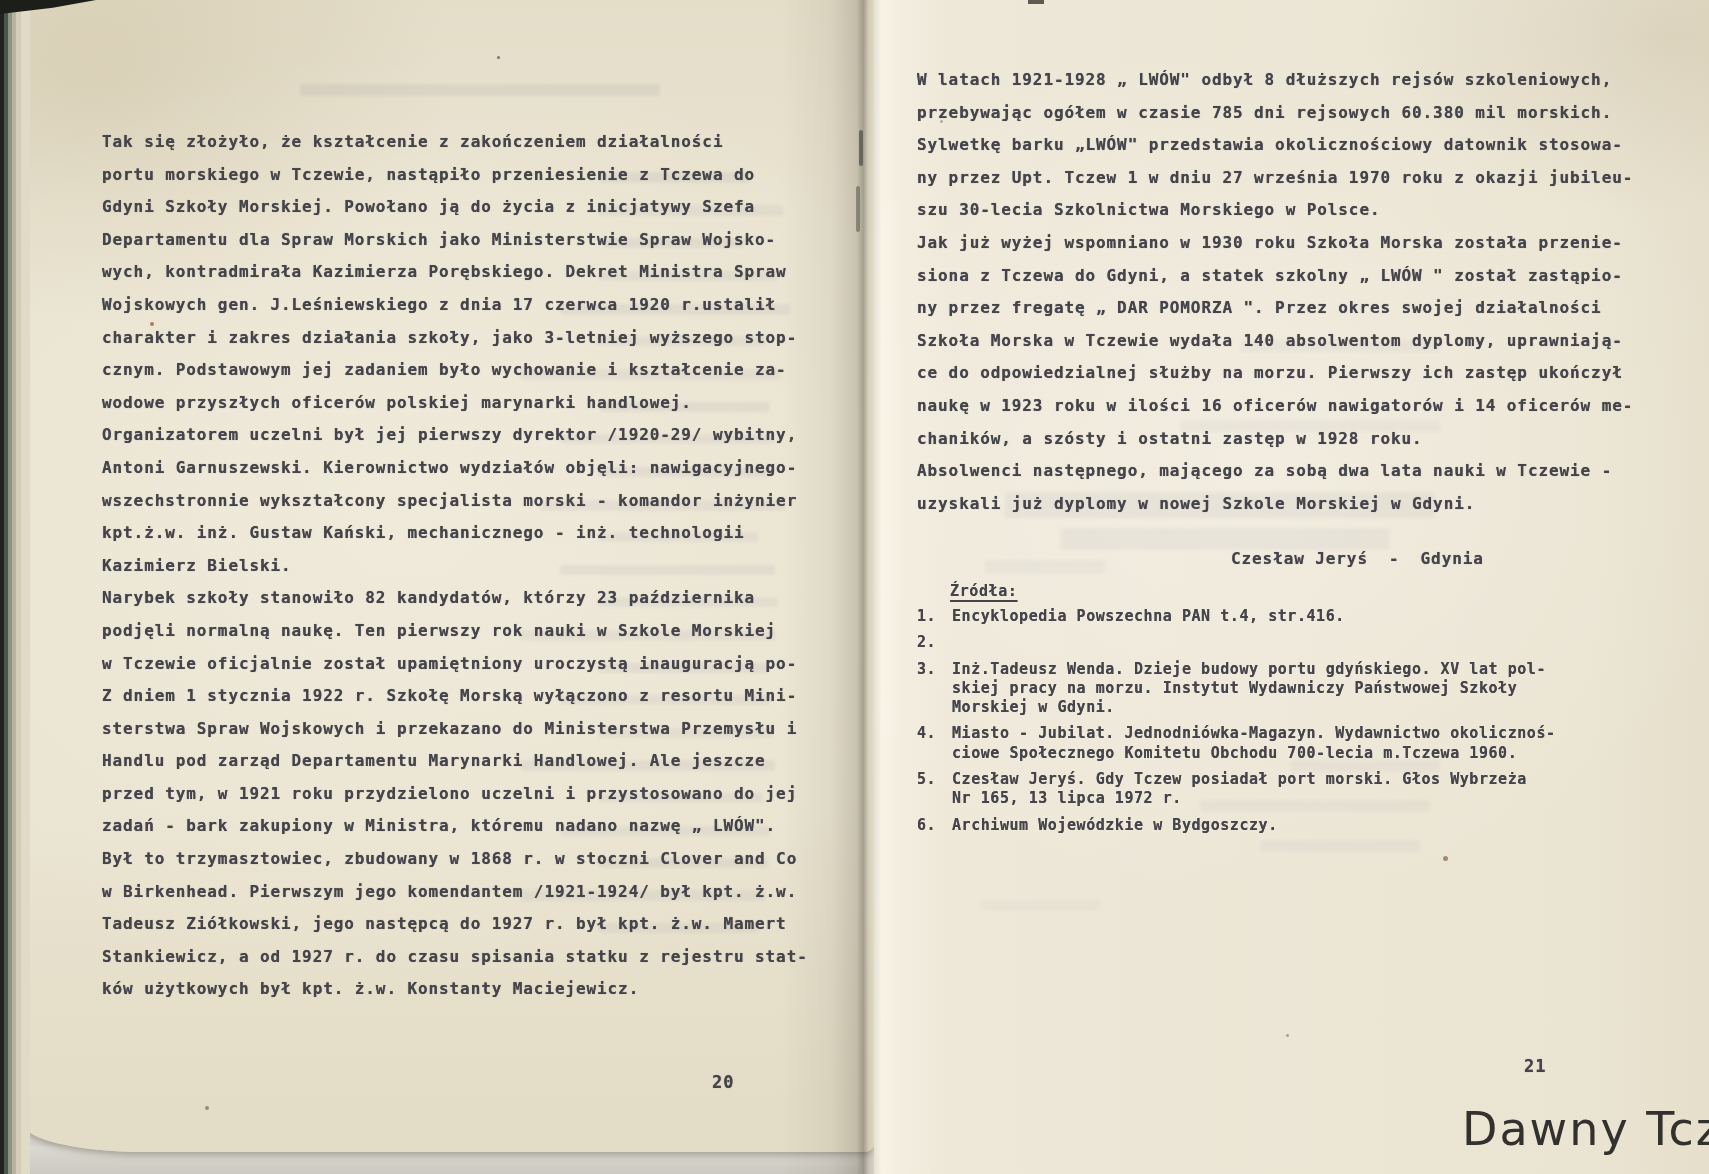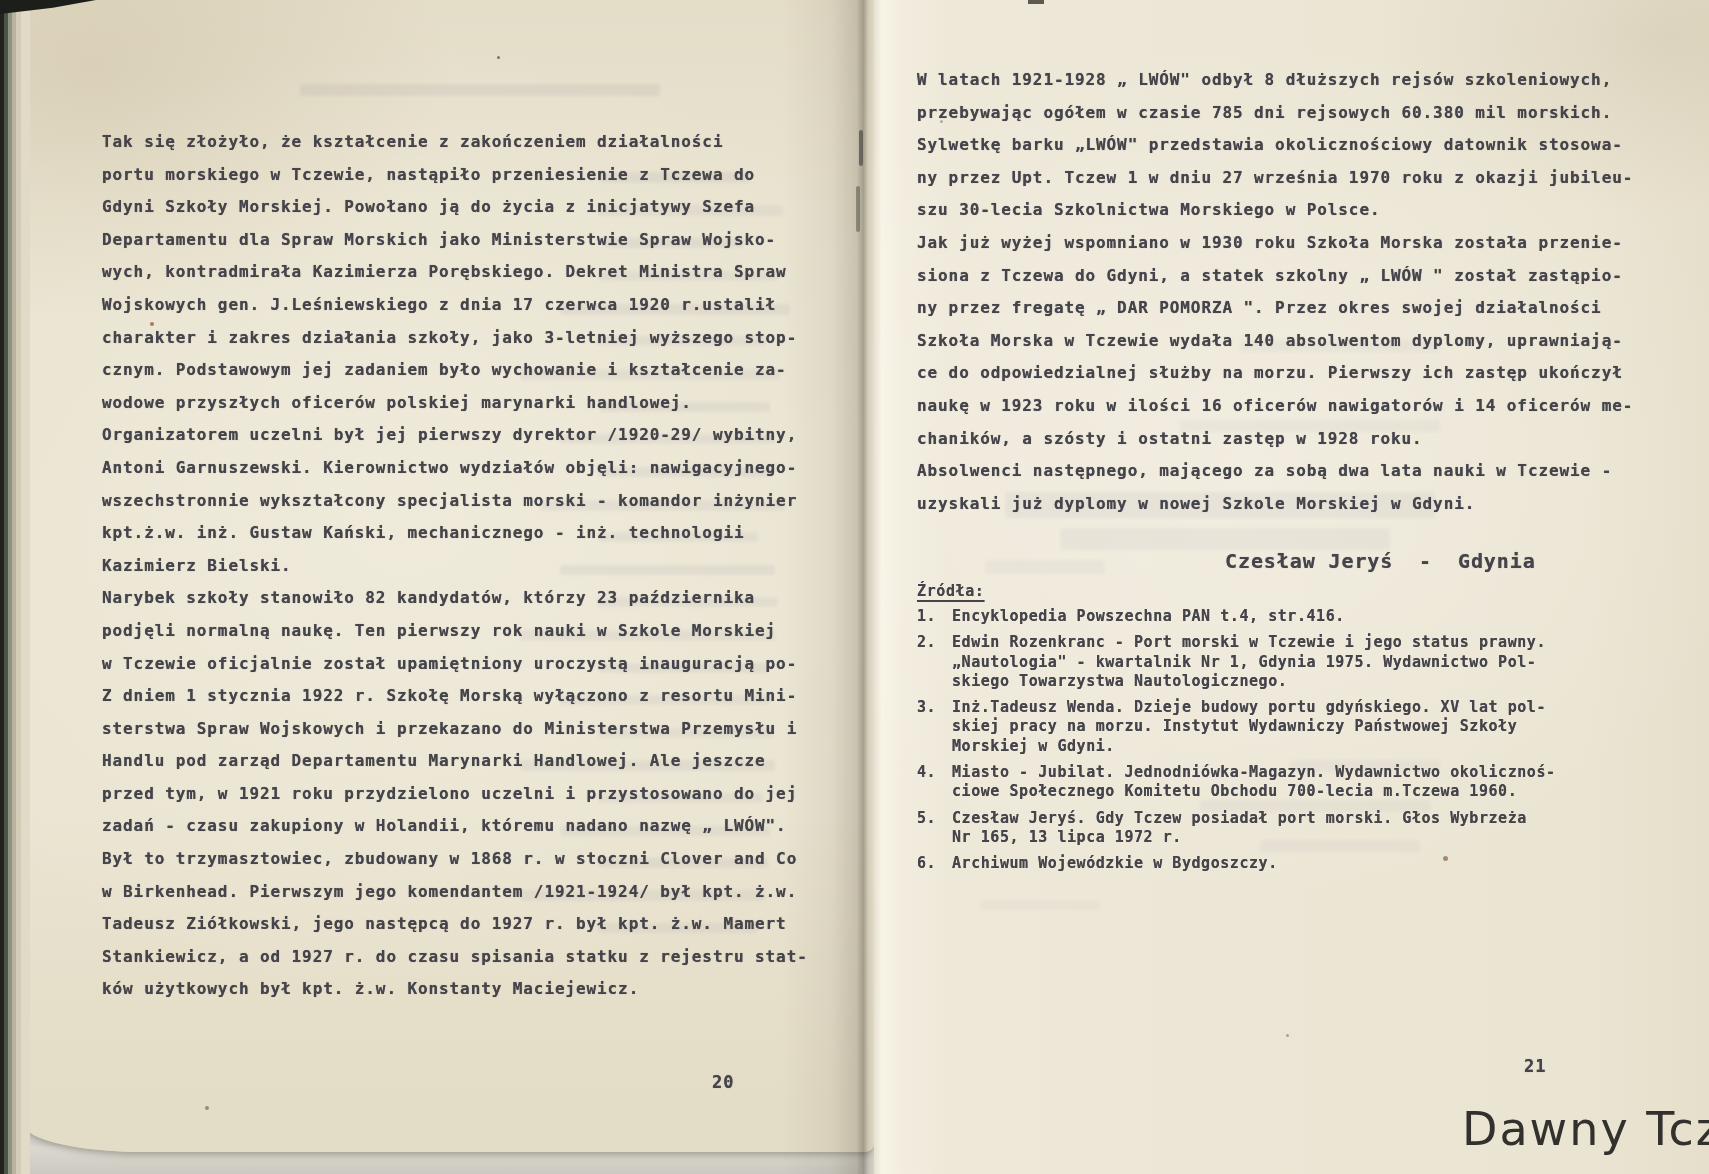--- a/index.html
+++ b/index.html
@@ -37,22 +37,22 @@
       rgba(84,74,56,.22) 45%, rgba(55,48,35,.38) 49%, rgba(120,108,84,.18) 52%,
       rgba(255,252,240,.55) 60%, rgba(255,252,240,.2) 72%, rgba(0,0,0,0) 100%);}
   .staple{position:absolute;width:4px;border-radius:2px;background:#4a4a43;}
   
   .typed{position:absolute;color:var(--ink);font-weight:bold;font-size:16px;
     line-height:32.6px;letter-spacing:.9px;}
   .typed .line{white-space:pre;text-shadow:0 0 .7px rgba(62,60,68,.75);}
   .small-typed{font-size:15px;line-height:19.3px;letter-spacing:.55px;}
   .pageno{position:absolute;color:var(--ink);font-weight:bold;font-size:17px;letter-spacing:1px;
     text-shadow:0 0 .7px rgba(62,60,68,.7);}
-  .signature{position:absolute;color:var(--ink);font-weight:bold;font-size:20px;
-    letter-spacing:.9px;white-space:pre;text-shadow:0 0 .7px rgba(62,60,68,.7);}
+  .signature{position:absolute;color:var(--ink);font-weight:bold;font-size:16px;
+    letter-spacing:.9px;white-space:pre;text-shadow:0 0 .7px rgba(62,60,68,.7);margin-left:6px;}
   .sources-heading{position:absolute;color:var(--ink);font-weight:bold;font-size:15px;
     letter-spacing:.6px;text-decoration:underline;text-underline-offset:4px;
     text-decoration-thickness:2px;text-shadow:0 0 .6px rgba(62,60,68,.7);}
   .sources{position:absolute;color:var(--ink);font-weight:bold;font-size:15px;
     line-height:19.3px;letter-spacing:.55px;}
   .src-row{display:flex;margin-bottom:7px;}
   .src-num{width:35px;flex:0 0 35px;text-shadow:0 0 .6px rgba(62,60,68,.7);}
   .src-text{white-space:pre;text-shadow:0 0 .6px rgba(62,60,68,.7);}
   
   .ghost{position:absolute;background:#7a7890;filter:blur(1.6px);border-radius:2px;}
@@ -142,21 +142,21 @@
       <div class="line">wszechstronnie wykształcony specjalista morski - komandor inżynier</div>
       <div class="line">kpt.ż.w. inż. Gustaw Kański, mechanicznego - inż. technologii</div>
       <div class="line">Kazimierz Bielski.</div>
       <div class="line">Narybek szkoły stanowiło 82 kandydatów, którzy 23 października</div>
       <div class="line">podjęli normalną naukę. Ten pierwszy rok nauki w Szkole Morskiej</div>
       <div class="line">w Tczewie oficjalnie został upamiętniony uroczystą inauguracją po-</div>
       <div class="line">Z dniem 1 stycznia 1922 r. Szkołę Morską wyłączono z resortu Mini-</div>
       <div class="line">sterstwa Spraw Wojskowych i przekazano do Ministerstwa Przemysłu i</div>
       <div class="line">Handlu pod zarząd Departamentu Marynarki Handlowej. Ale jeszcze</div>
       <div class="line">przed tym, w 1921 roku przydzielono uczelni i przystosowano do jej</div>
-      <div class="line">zadań - czasu zakupiony w Holandii, któremu nadano nazwę „ LWÓW".</div>
+      <div class="line">zadań - bark zakupiony w Ministra, któremu nadano nazwę „ LWÓW".</div>
       <div class="line">Był to trzymasztowiec, zbudowany w 1868 r. w stoczni Clover and Co</div>
       <div class="line">w Birkenhead. Pierwszym jego komendantem /1921-1924/ był kpt. ż.w.</div>
       <div class="line">Tadeusz Ziółkowski, jego następcą do 1927 r. był kpt. ż.w. Mamert</div>
       <div class="line">Stankiewicz, a od 1927 r. do czasu spisania statku z rejestru stat-</div>
       <div class="line">ków użytkowych był kpt. ż.w. Konstanty Maciejewicz.</div>
     </div>
   <div class="pageno" style="left:712px;top:1072px;">20</div>
 
   <div class="typed" style="left:917px;top:64px;">
       <div class="line">W latach 1921-1928 „ LWÓW" odbył 8 dłuższych rejsów szkoleniowych,</div>
@@ -170,32 +170,29 @@
       <div class="line">Szkoła Morska w Tczewie wydała 140 absolwentom dyplomy, uprawniają-</div>
       <div class="line">ce do odpowiedzialnej służby na morzu. Pierwszy ich zastęp ukończył</div>
       <div class="line">naukę w 1923 roku w ilości 16 oficerów nawigatorów i 14 oficerów me-</div>
       <div class="line">chaników, a szósty i ostatni zastęp w 1928 roku.</div>
       <div class="line">Absolwenci następnego, mającego za sobą dwa lata nauki w Tczewie -</div>
       <div class="line">uzyskali już dyplomy w nowej Szkole Morskiej w Gdyni.</div>
     </div>
 
   <div class="signature" style="left:1225px;top:549px;">Czesław Jeryś  -  Gdynia</div>
 
-  <div class="sources-heading" style="left:917px;top:582px;">Źródła:</div>
+  <div class="sources-heading" style="left:950px;top:582px;">Źródła:</div>
 
   <div class="sources small-typed" style="left:917px;top:607px;width:740px;">
       <div class="src-row">
         <span class="src-num">1.</span>
         <span class="src-text">Encyklopedia Powszechna PAN t.4, str.416.</span>
       </div>
       <div class="src-row">
         <span class="src-num">2.</span>
-        <span class="src-text">Edwin Rozenkranc - Port morski w Tczewie i jego status prawny.
-„Nautologia" - kwartalnik Nr 1, Gdynia 1975. Wydawnictwo Pol-
-skiego Towarzystwa Nautologicznego.</span>
       </div>
       <div class="src-row">
         <span class="src-num">3.</span>
         <span class="src-text">Inż.Tadeusz Wenda. Dzieje budowy portu gdyńskiego. XV lat pol-
 skiej pracy na morzu. Instytut Wydawniczy Państwowej Szkoły
 Morskiej w Gdyni.</span>
       </div>
       <div class="src-row">
         <span class="src-num">4.</span>
         <span class="src-text">Miasto - Jubilat. Jednodniówka-Magazyn. Wydawnictwo okolicznoś-

